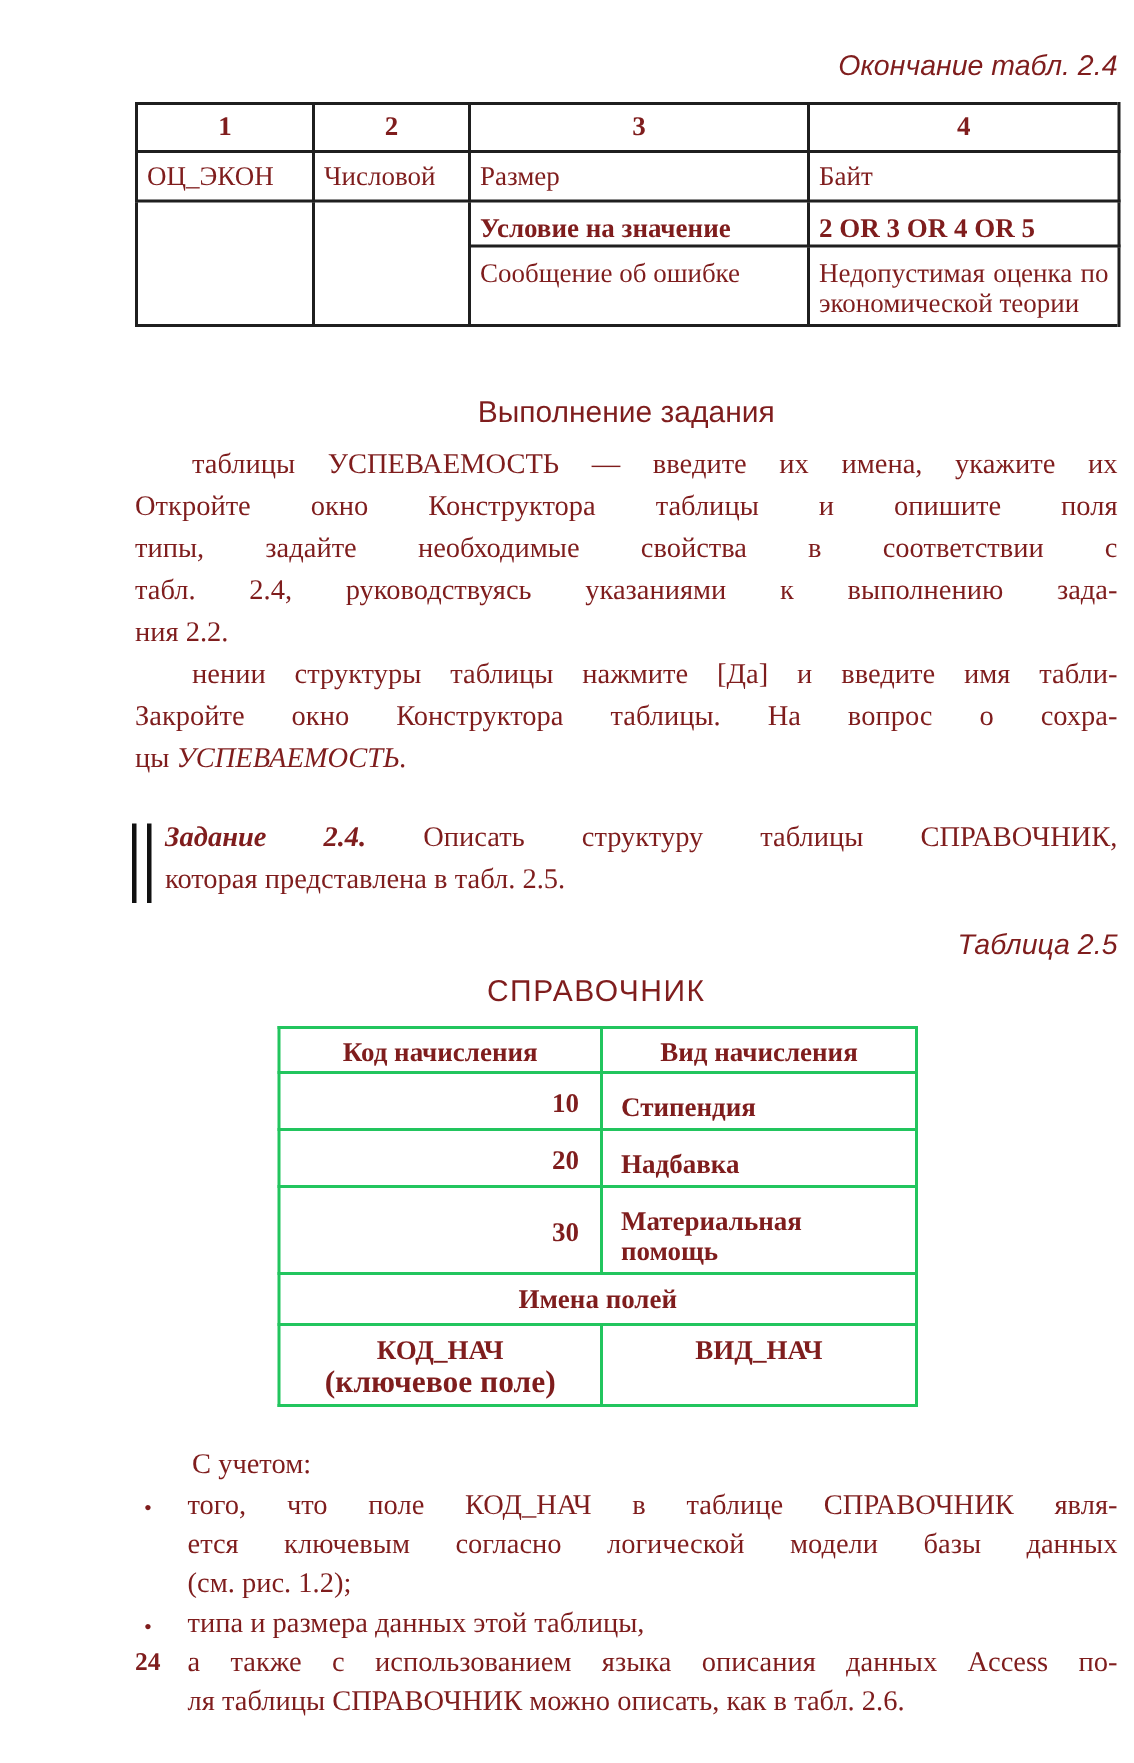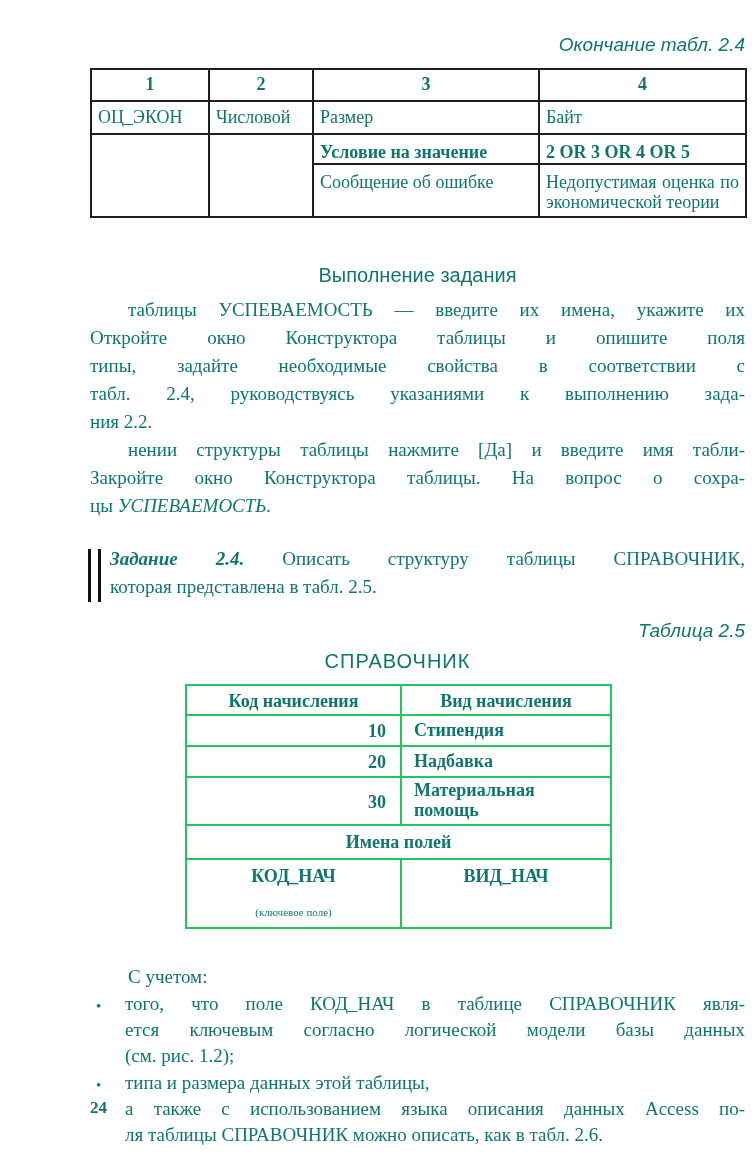--- a/index.html
+++ b/index.html
@@ -1,18 +1,18 @@
 <!DOCTYPE html>
 <html lang="ru"><head>
 <meta charset="utf-8">
 <style>
   html,body { margin:0; padding:0; background:#ffffff; }
   .page {
     position:relative; width:756px; height:1175px; background:#ffffff;
-    color:#0f766e; font-family:"Liberation Serif", serif; overflow:hidden;
+    color:#7f1d1d; font-family:"Liberation Serif", serif; overflow:hidden;
   }
 
   
   .cap-right { position:absolute; right:11px; font-style:italic; font-size:19px;
                font-family:"Liberation Sans", sans-serif; }
   .cap-top { top:34px; }
   .cap-25 { top:620px; }
 
   
   table { border-collapse:collapse; table-layout:fixed; }
@@ -49,24 +49,24 @@
   .task .tline.last { text-align-last:left; }
 
   
   .t25-title { position:absolute; left:185px; top:650px; width:425px; text-align:center;
                font-size:20px; letter-spacing:1px; font-family:"Liberation Sans", sans-serif; }
   .t25 { position:absolute; left:185px; top:684px; width:425px; border:2px solid #1f1f1f;
          font-size:18px; line-height:20px; }
   .t25 td, .t25 th { border:2px solid #22c55e; padding:3px 8px; }
   .t25 .hrow th { text-align:center; font-weight:bold; padding:5px 4px 3px 4px; }
   .t25 .num { text-align:right; font-weight:bold; padding-right:14px; padding-top:5px; padding-bottom:4px; }
-  .t25 .val { text-align:left; font-weight:bold; padding-left:12px; padding-top:2px; padding-bottom:4px; }
+  .t25 .val { text-align:left; font-weight:bold; padding-left:12px; padding-top:12px; padding-bottom:4px; }
   .t25 .fnames { text-align:center; font-weight:bold; padding:6px 4px; }
   .t25 .fcell { text-align:center; font-weight:bold; padding:6px 4px 5px 4px; vertical-align:top;border-radius:20px; }
-  .t25 .fnote { display:block; font-weight:normal; font-size:11px; margin-top:16px; }
+  .t25 .fnote { display:block; font-weight:bold; font-size:21px; margin-top:1px; }
 
   
   .notes { position:absolute; left:90px; top:920px; width:655px; font-size:19px; line-height:26px;margin-top:44px; }
   .notes-intro { margin-left:38px; }
   .note-item { position:relative; padding-left:35px; margin-top:1px; }
   .dot { position:absolute; left:6px; top:2px; font-size:15px; }
   .cont { padding-left:35px; }
 
   .pageno { position:absolute; left:90px; top:1098px; font-size:17px; font-weight:bold; }
 </style>

